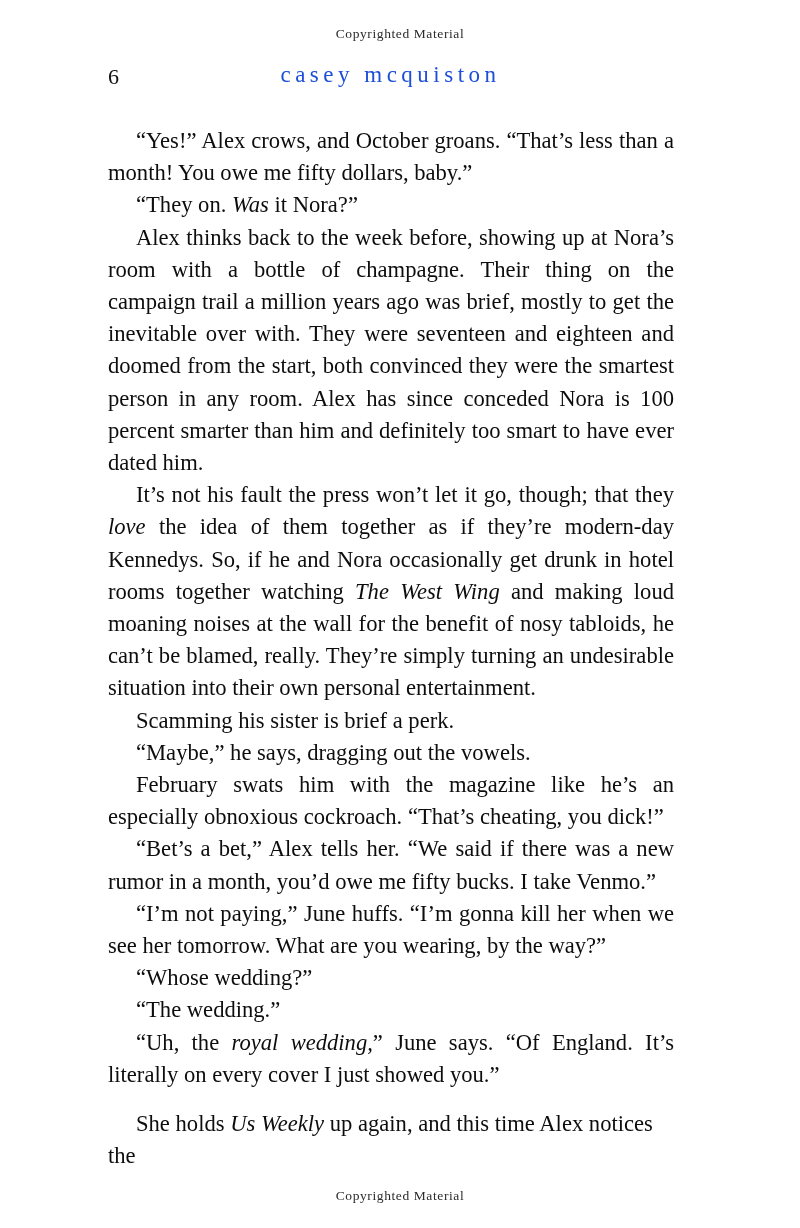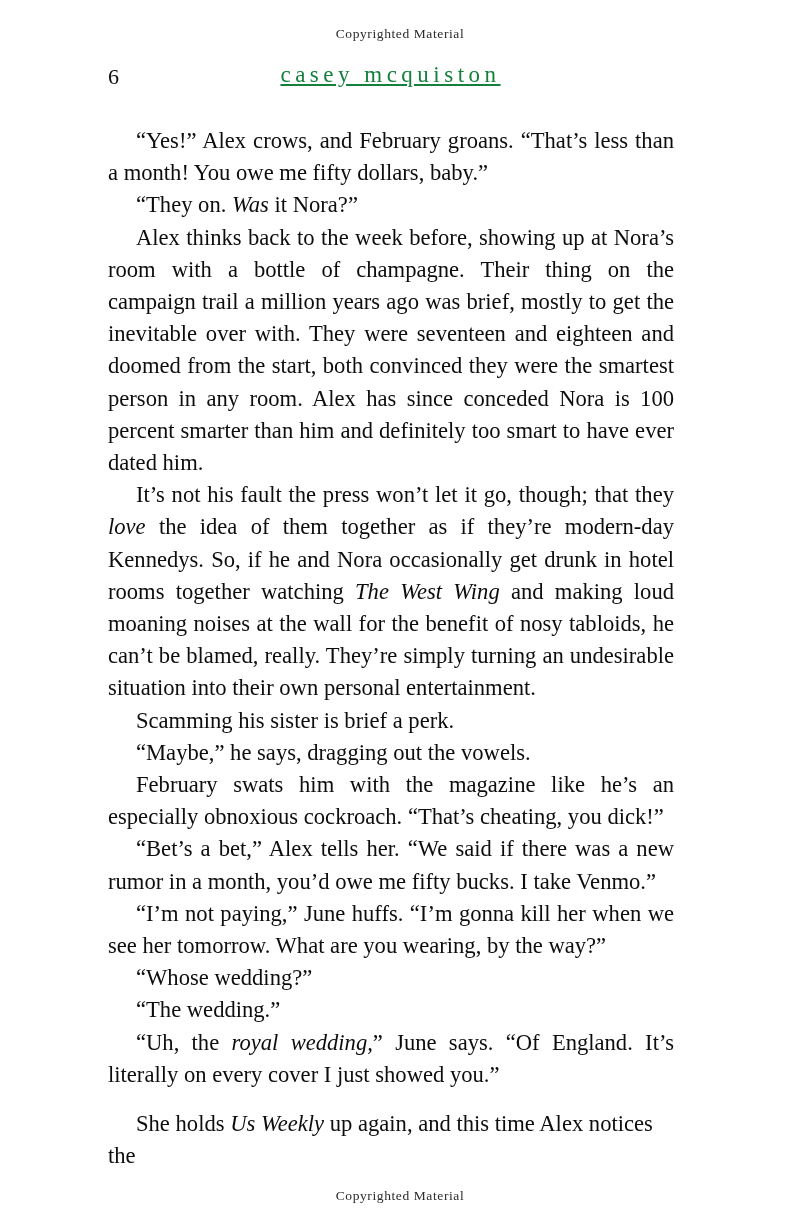--- a/index.html
+++ b/index.html
@@ -60,22 +60,21 @@
   }
   .author {
     position: absolute;
     left: 0;
     top: 0;
     width: 565px;
     text-align: center;
     font-family: "Liberation Serif", serif;
     font-size: 23px;
     letter-spacing: 4.5px;
-    color: #15803d;
-    text-decoration: underline;
+    color: #1d4ed8;
   }
   .body-text {
     position: absolute;
     top: 125px;
     left: 108px;
     width: 566px;
     font-size: 22.6px;
     line-height: 32.2px;
     text-align: justify;
     text-justify: inter-word;
@@ -97,21 +96,21 @@
 <div class="page">
 
   <div class="copyright-top">Copyrighted Material</div>
 
   <div class="running-head">
     <span class="folio">6</span>
     <span class="author">casey mcquiston</span>
   </div>
 
   <div class="body-text" id="body-text">
-      <p><span>“Yes!” Alex crows, and February groans. “That’s less than a month! You owe me fifty dollars, baby.”</span></p>
+      <p><span>“Yes!” Alex crows, and October groans. “That’s less than a month! You owe me fifty dollars, baby.”</span></p>
       <p><span>“They on. </span><em>Was</em><span> it Nora?”</span></p>
       <p><span>Alex thinks back to the week before, showing up at Nora’s room with a bottle of champagne. Their thing on the campaign trail a million years ago was brief, mostly to get the inevitable over with. They were seventeen and eighteen and doomed from the start, both convinced they were the smartest person in any room. Alex has since conceded Nora is 100 percent smarter than him and definitely too smart to have ever dated him.</span></p>
       <p><span>It’s not his fault the press won’t let it go, though; that they </span><em>love</em><span> the idea of them together as if they’re modern-day Kennedys. So, if he and Nora occasionally get drunk in hotel rooms together watching </span><em>The West Wing</em><span> and making loud moaning noises at the wall for the benefit of nosy tabloids, he can’t be blamed, really. They’re simply turning an undesirable situation into their own personal entertainment.</span></p>
       <p><span>Scamming his sister is brief a perk.</span></p>
       <p><span>“Maybe,” he says, dragging out the vowels.</span></p>
       <p><span>February swats him with the magazine like he’s an especially obnoxious cockroach. “That’s cheating, you dick!”</span></p>
       <p><span>“Bet’s a bet,” Alex tells her. “We said if there was a new rumor in a month, you’d owe me fifty bucks. I take Venmo.”</span></p>
       <p><span>“I’m not paying,” June huffs. “I’m gonna kill her when we see her tomorrow. What are you wearing, by the way?”</span></p>
       <p><span>“Whose wedding?”</span></p>
       <p><span>“The wedding.”</span></p>

